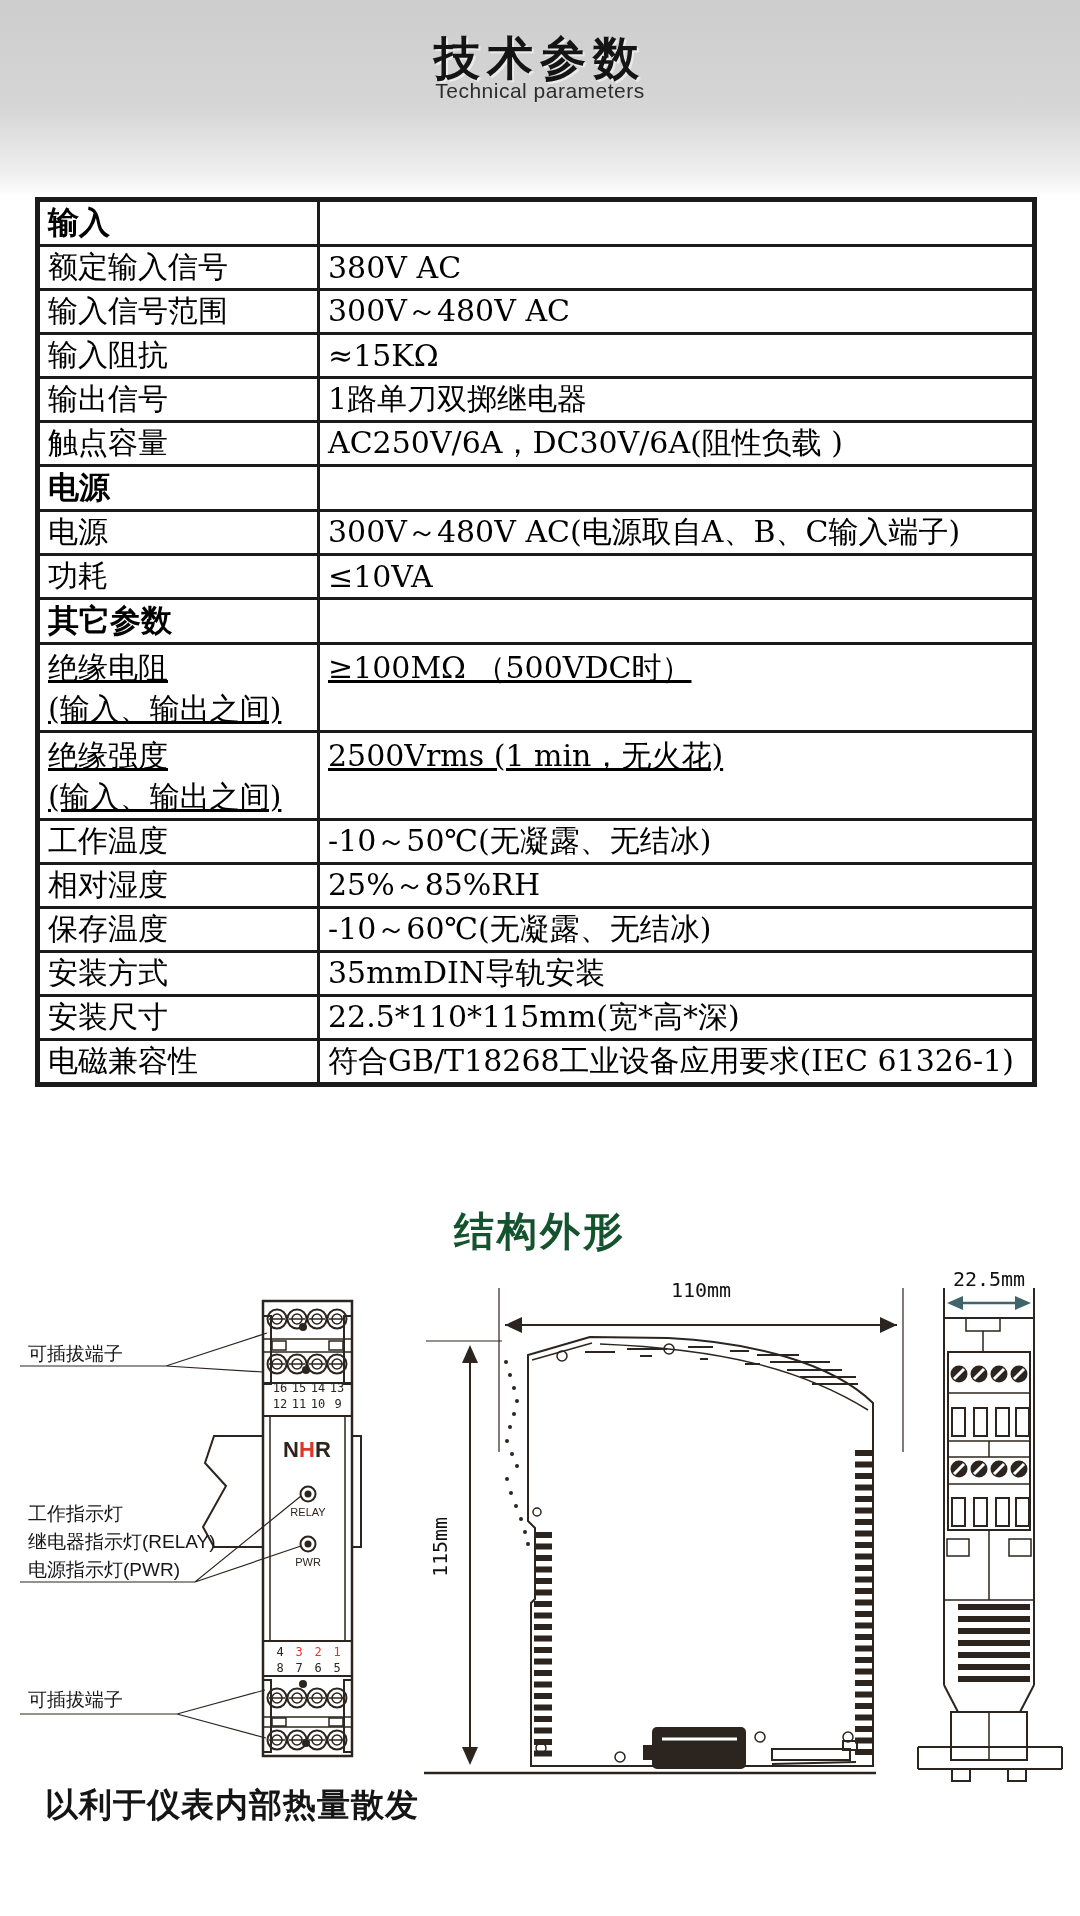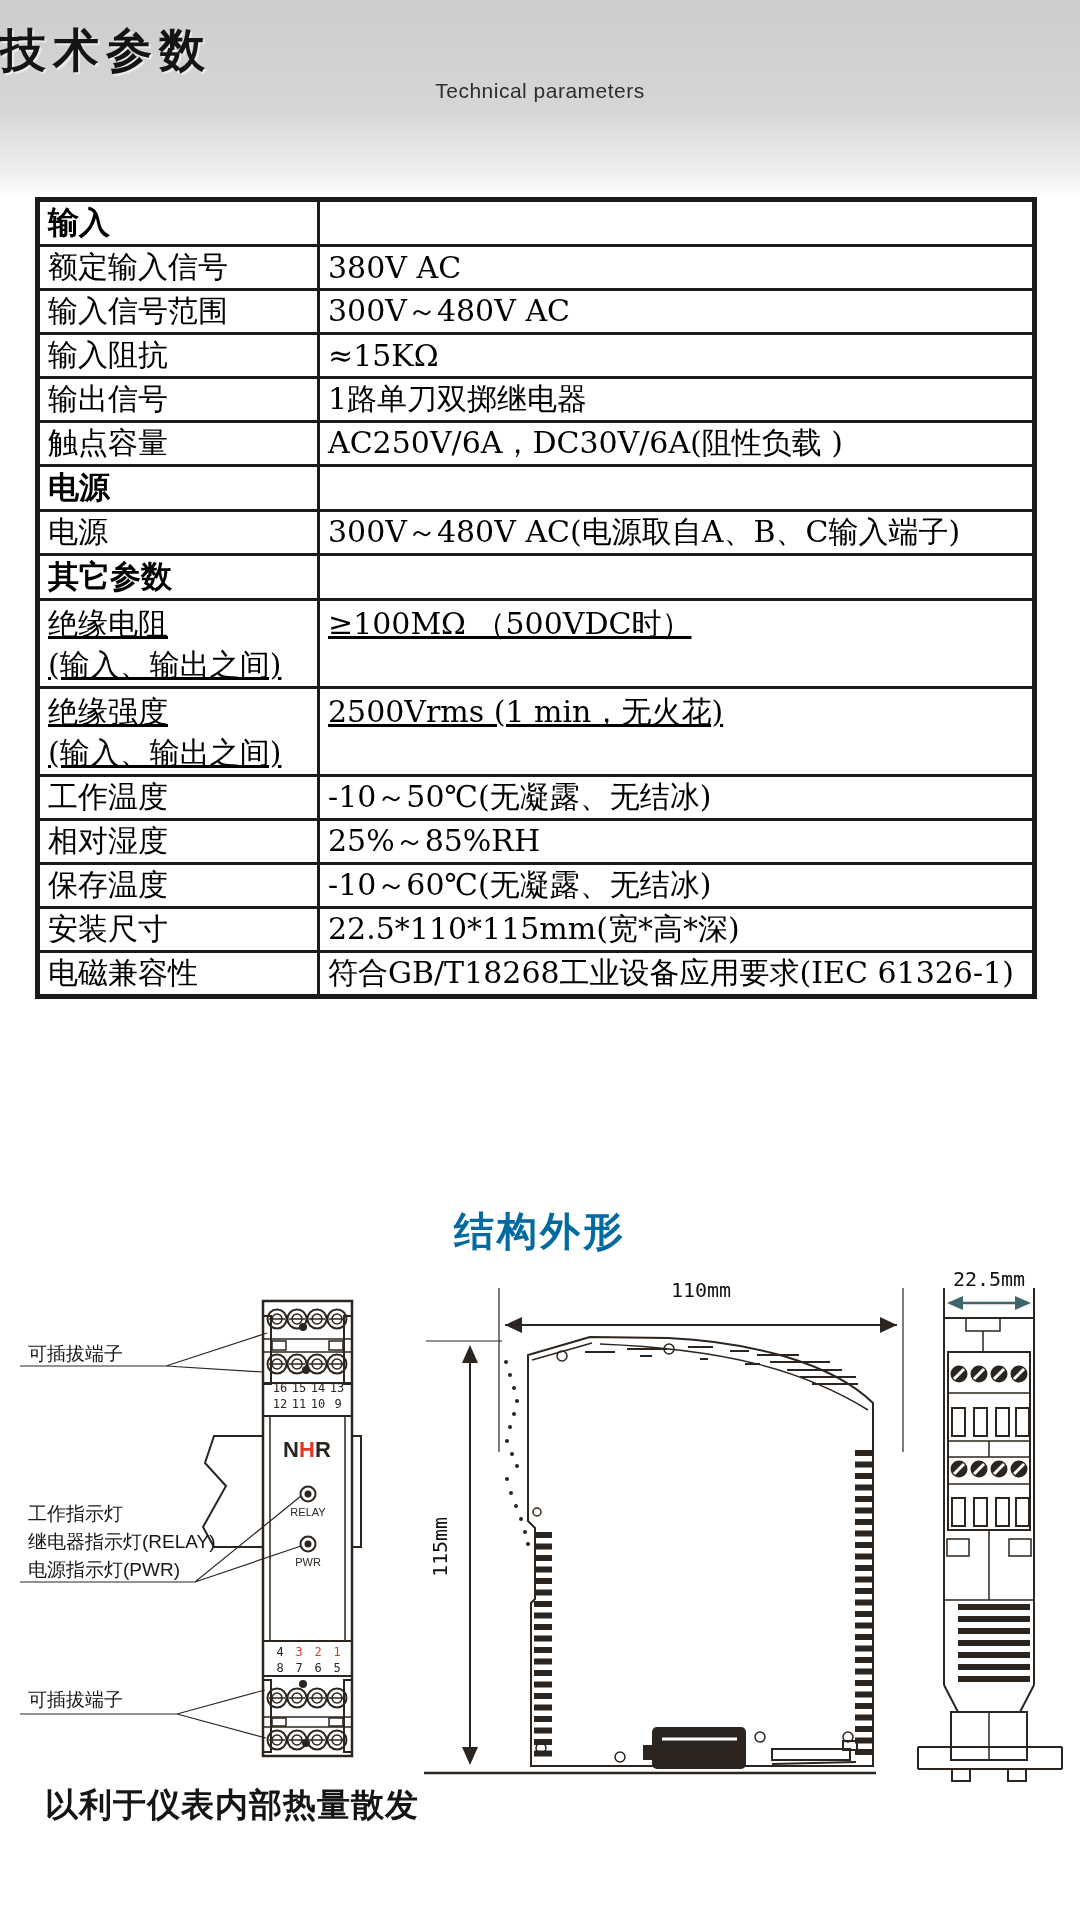--- a/index.html
+++ b/index.html
@@ -1,35 +1,35 @@
 <!DOCTYPE html>
 <html style="--line: #2c241e; --red: #e03427; --teal: #3f646b; --tableb: #1b1b1b; --gray: #cdcdcd;"><head>
 <meta charset="utf-8">
 <style>
   html,body{margin:0;padding:0;background:#fff;}
   .page{position:relative;width:1080px;height:1916px;background:#fff;overflow:hidden;
         font-family:"Liberation Sans",sans-serif;}
   .band{position:absolute;left:0;top:0;width:100%;height:197px;
         background:linear-gradient(180deg,var(--gray) 0%,#d6d6d6 55%,#efefef 88%,#ffffff 100%);}
-  .title{position:absolute;top:20px;left:0;width:100%;text-align:left;
+  .title{position:absolute;top:28px;left:0;width:100%;text-align:center;
          font-weight:bold;font-size:46px;letter-spacing:7px;color:#141414;
          text-shadow:2px 2px 0 rgba(255,255,255,.55);}
   .subtitle{position:absolute;top:79px;left:0;width:100%;text-align:center;
             font-size:21px;color:#2d2d2d;letter-spacing:.5px;}
   table.spec{position:absolute;left:35px;top:197px;width:1002px;border-collapse:collapse;
              table-layout:fixed;background:#fff;border:5px solid var(--tableb);}
   table.spec td{border:3px solid var(--tableb);
                 font-family:"DejaVu Serif","Liberation Serif",serif;
                 font-size:30px;color:#000;padding:0 8px;white-space:nowrap;overflow:visible;margin-top:36px;}
   tr.reg{height:44px;}
   tr.tall{height:88px;}
   tr.tall td{vertical-align:top;line-height:41px;padding-top:2px;text-decoration:underline;}
   tr.sec td{font-family:"Liberation Sans",sans-serif;font-weight:bold;font-size:31px;}
   .struct-title{position:absolute;top:1204px;left:0;width:100%;text-align:center;
-                font-weight:bold;font-size:40px;letter-spacing:3px;color:#0369a1;}
+                font-weight:bold;font-size:40px;letter-spacing:3px;color:#14532d;}
   .diagram{position:absolute;left:0;top:1255px;}
   .note{position:absolute;left:45px;top:1782px;width:1010px;
         font-weight:bold;font-size:33px;line-height:46px;color:#151515;letter-spacing:1px;}
   
   .s25{fill:none;stroke:var(--line);stroke-width:2.5;}
   .s2{fill:none;stroke:var(--line);stroke-width:2;}
   .s15{fill:none;stroke:var(--line);stroke-width:1.5;}
   .s12{fill:none;stroke:var(--line);stroke-width:1.2;}
   .fl{fill:var(--line);stroke:none;}
   .wsl{stroke:#fff;stroke-width:3;fill:none;}
@@ -83,20 +83,24 @@
           <td>AC250V/6A，DC30V/6A(阻性负载 )</td>
         </tr>
         <tr class="reg sec">
           <td>电源</td>
           <td></td>
         </tr>
         <tr class="reg">
           <td>电源</td>
           <td>300V～480V AC(电源取自A、B、C输入端子)</td>
         </tr>
+        <tr class="reg">
+          <td>功耗</td>
+          <td>≤10VA</td>
+        </tr>
         <tr class="reg sec">
           <td>其它参数</td>
           <td></td>
         </tr>
         <tr class="tall">
           <td>
             <div>绝缘电阻</div>
             <div>(输入、输出之间)</div>
           </td>
           <td>≥100MΩ （500VDC时）</td>
@@ -112,20 +116,24 @@
           <td>工作温度</td>
           <td>-10～50℃(无凝露、无结冰)</td>
         </tr>
         <tr class="reg">
           <td>相对湿度</td>
           <td>25%～85%RH</td>
         </tr>
         <tr class="reg">
           <td>保存温度</td>
           <td>-10～60℃(无凝露、无结冰)</td>
+        </tr>
+        <tr class="reg">
+          <td>安装方式</td>
+          <td>35mmDIN导轨安装</td>
         </tr>
         <tr class="reg">
           <td>安装尺寸</td>
           <td>22.5*110*115mm(宽*高*深)</td>
         </tr>
         <tr class="reg">
           <td>电磁兼容性</td>
           <td>符合GB/T18268工业设备应用要求(IEC 61326-1)</td>
         </tr>
       </tbody>

